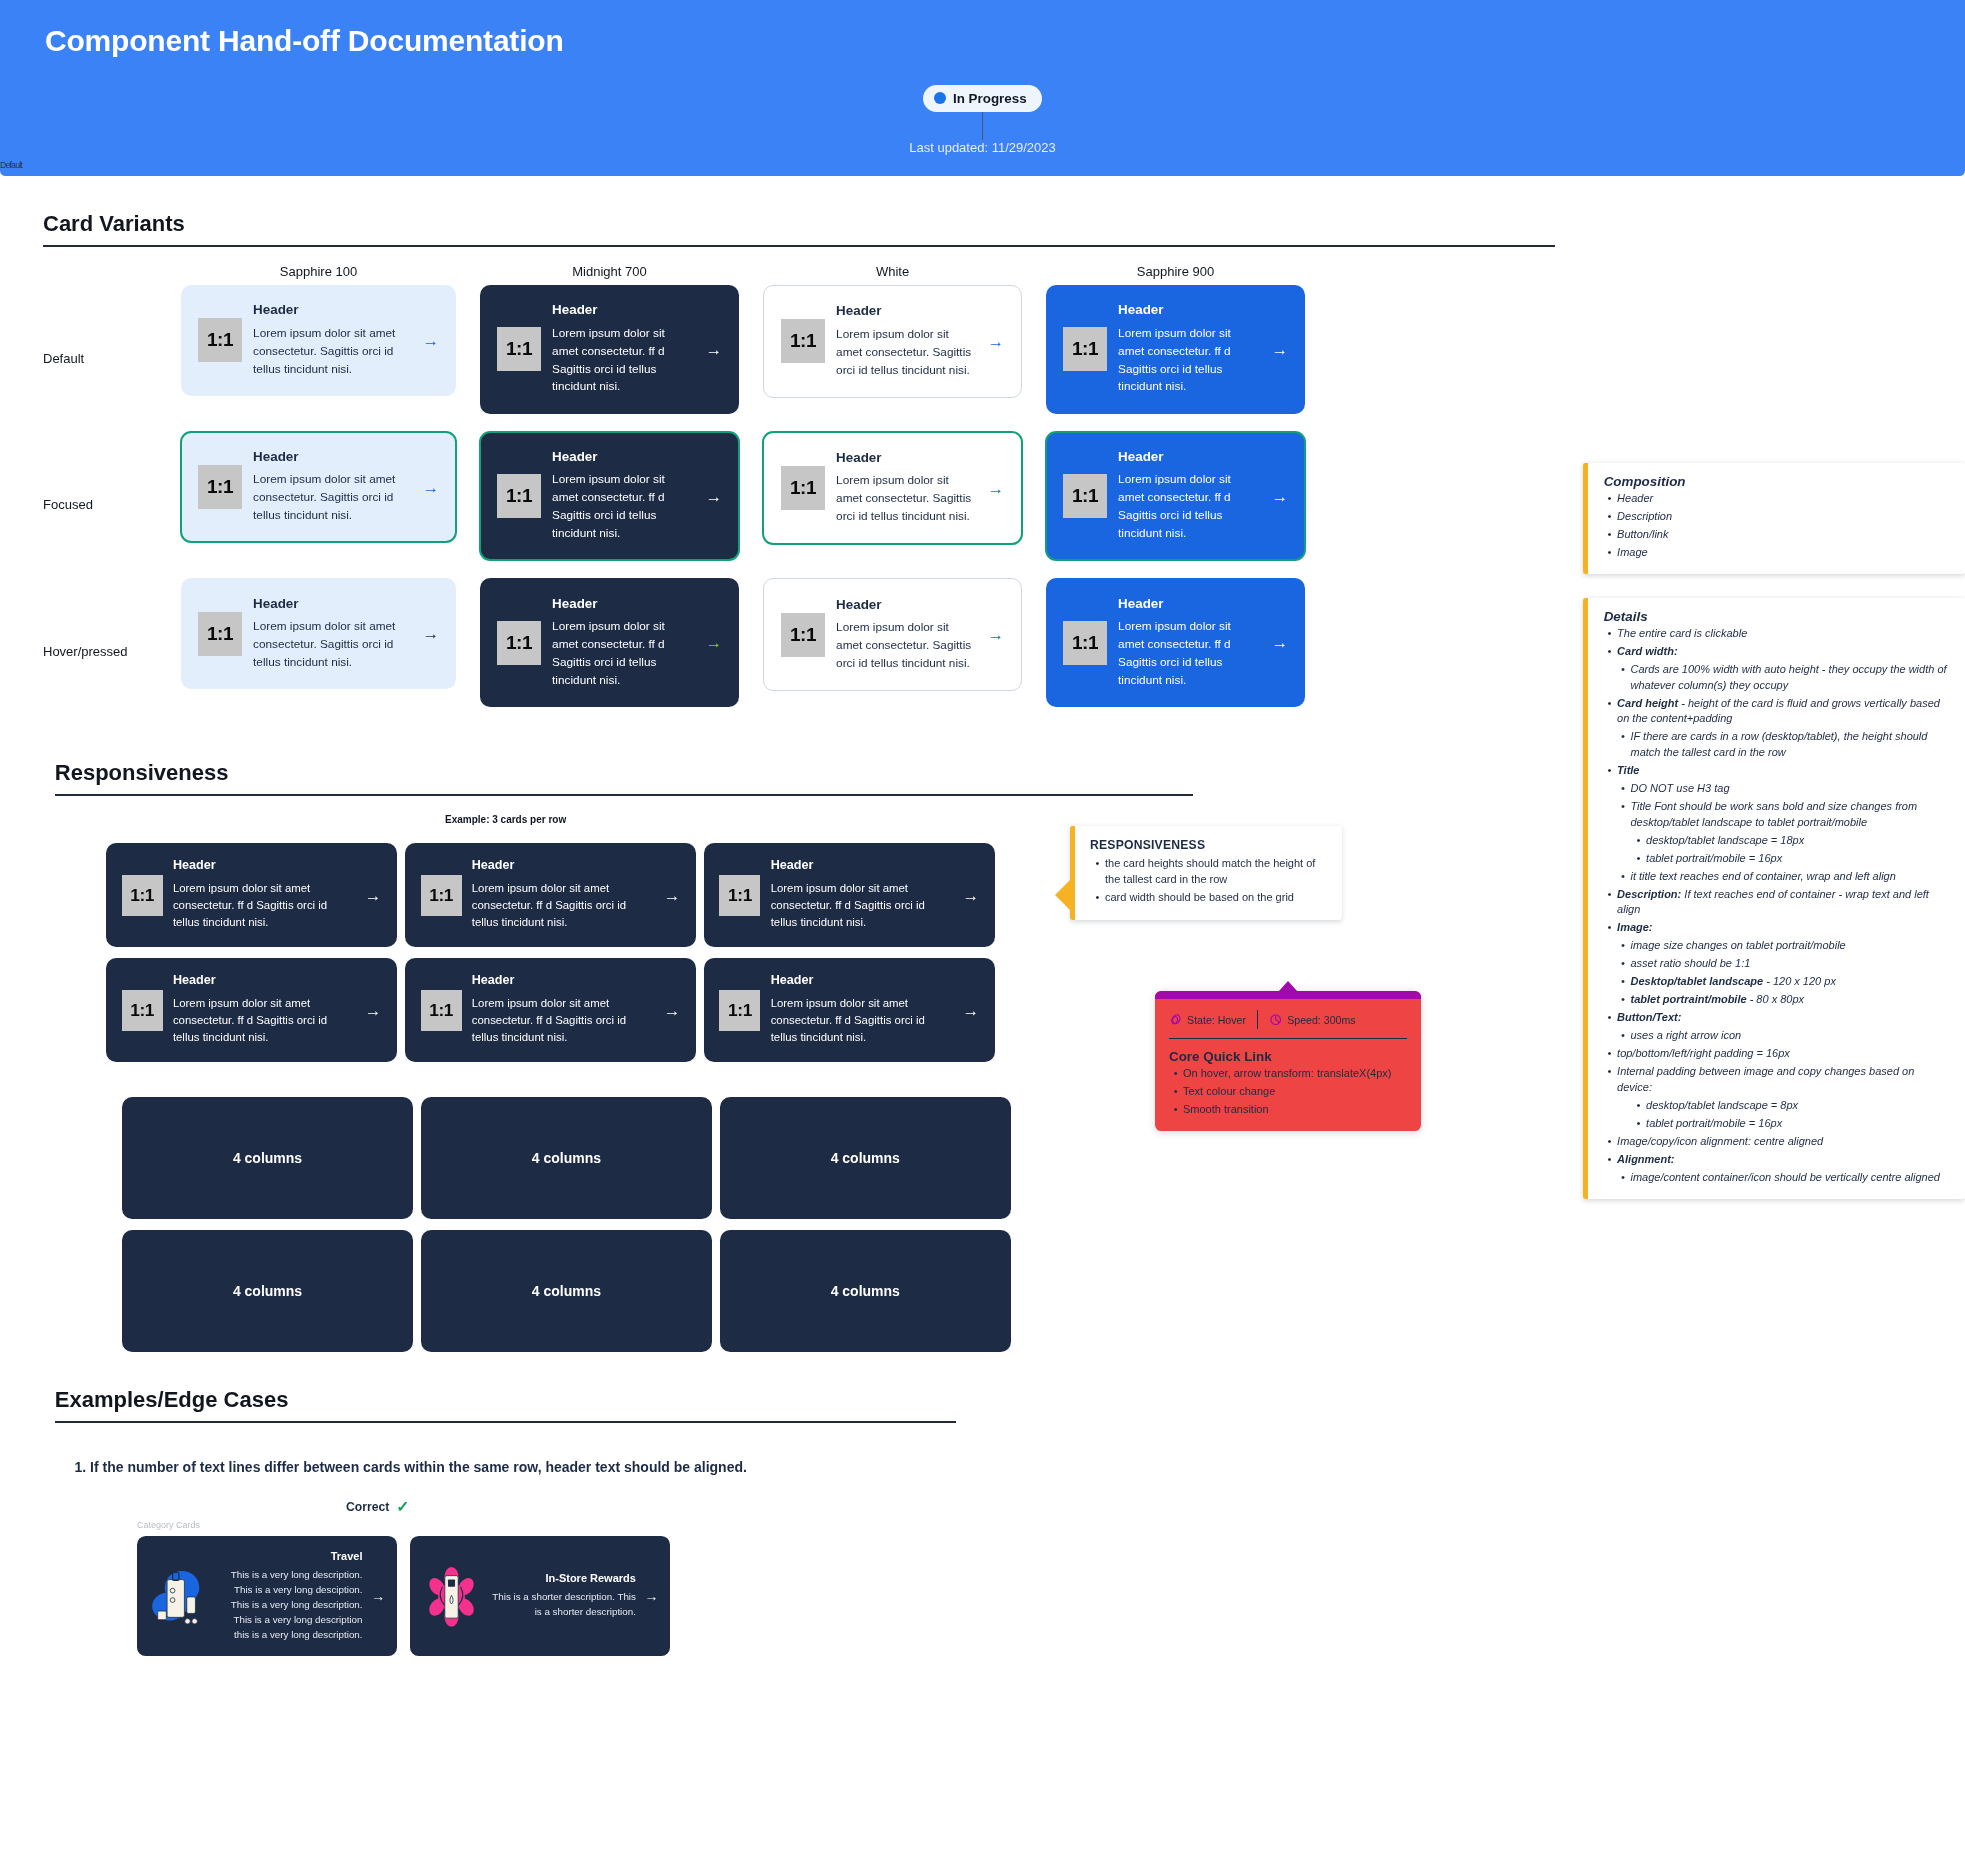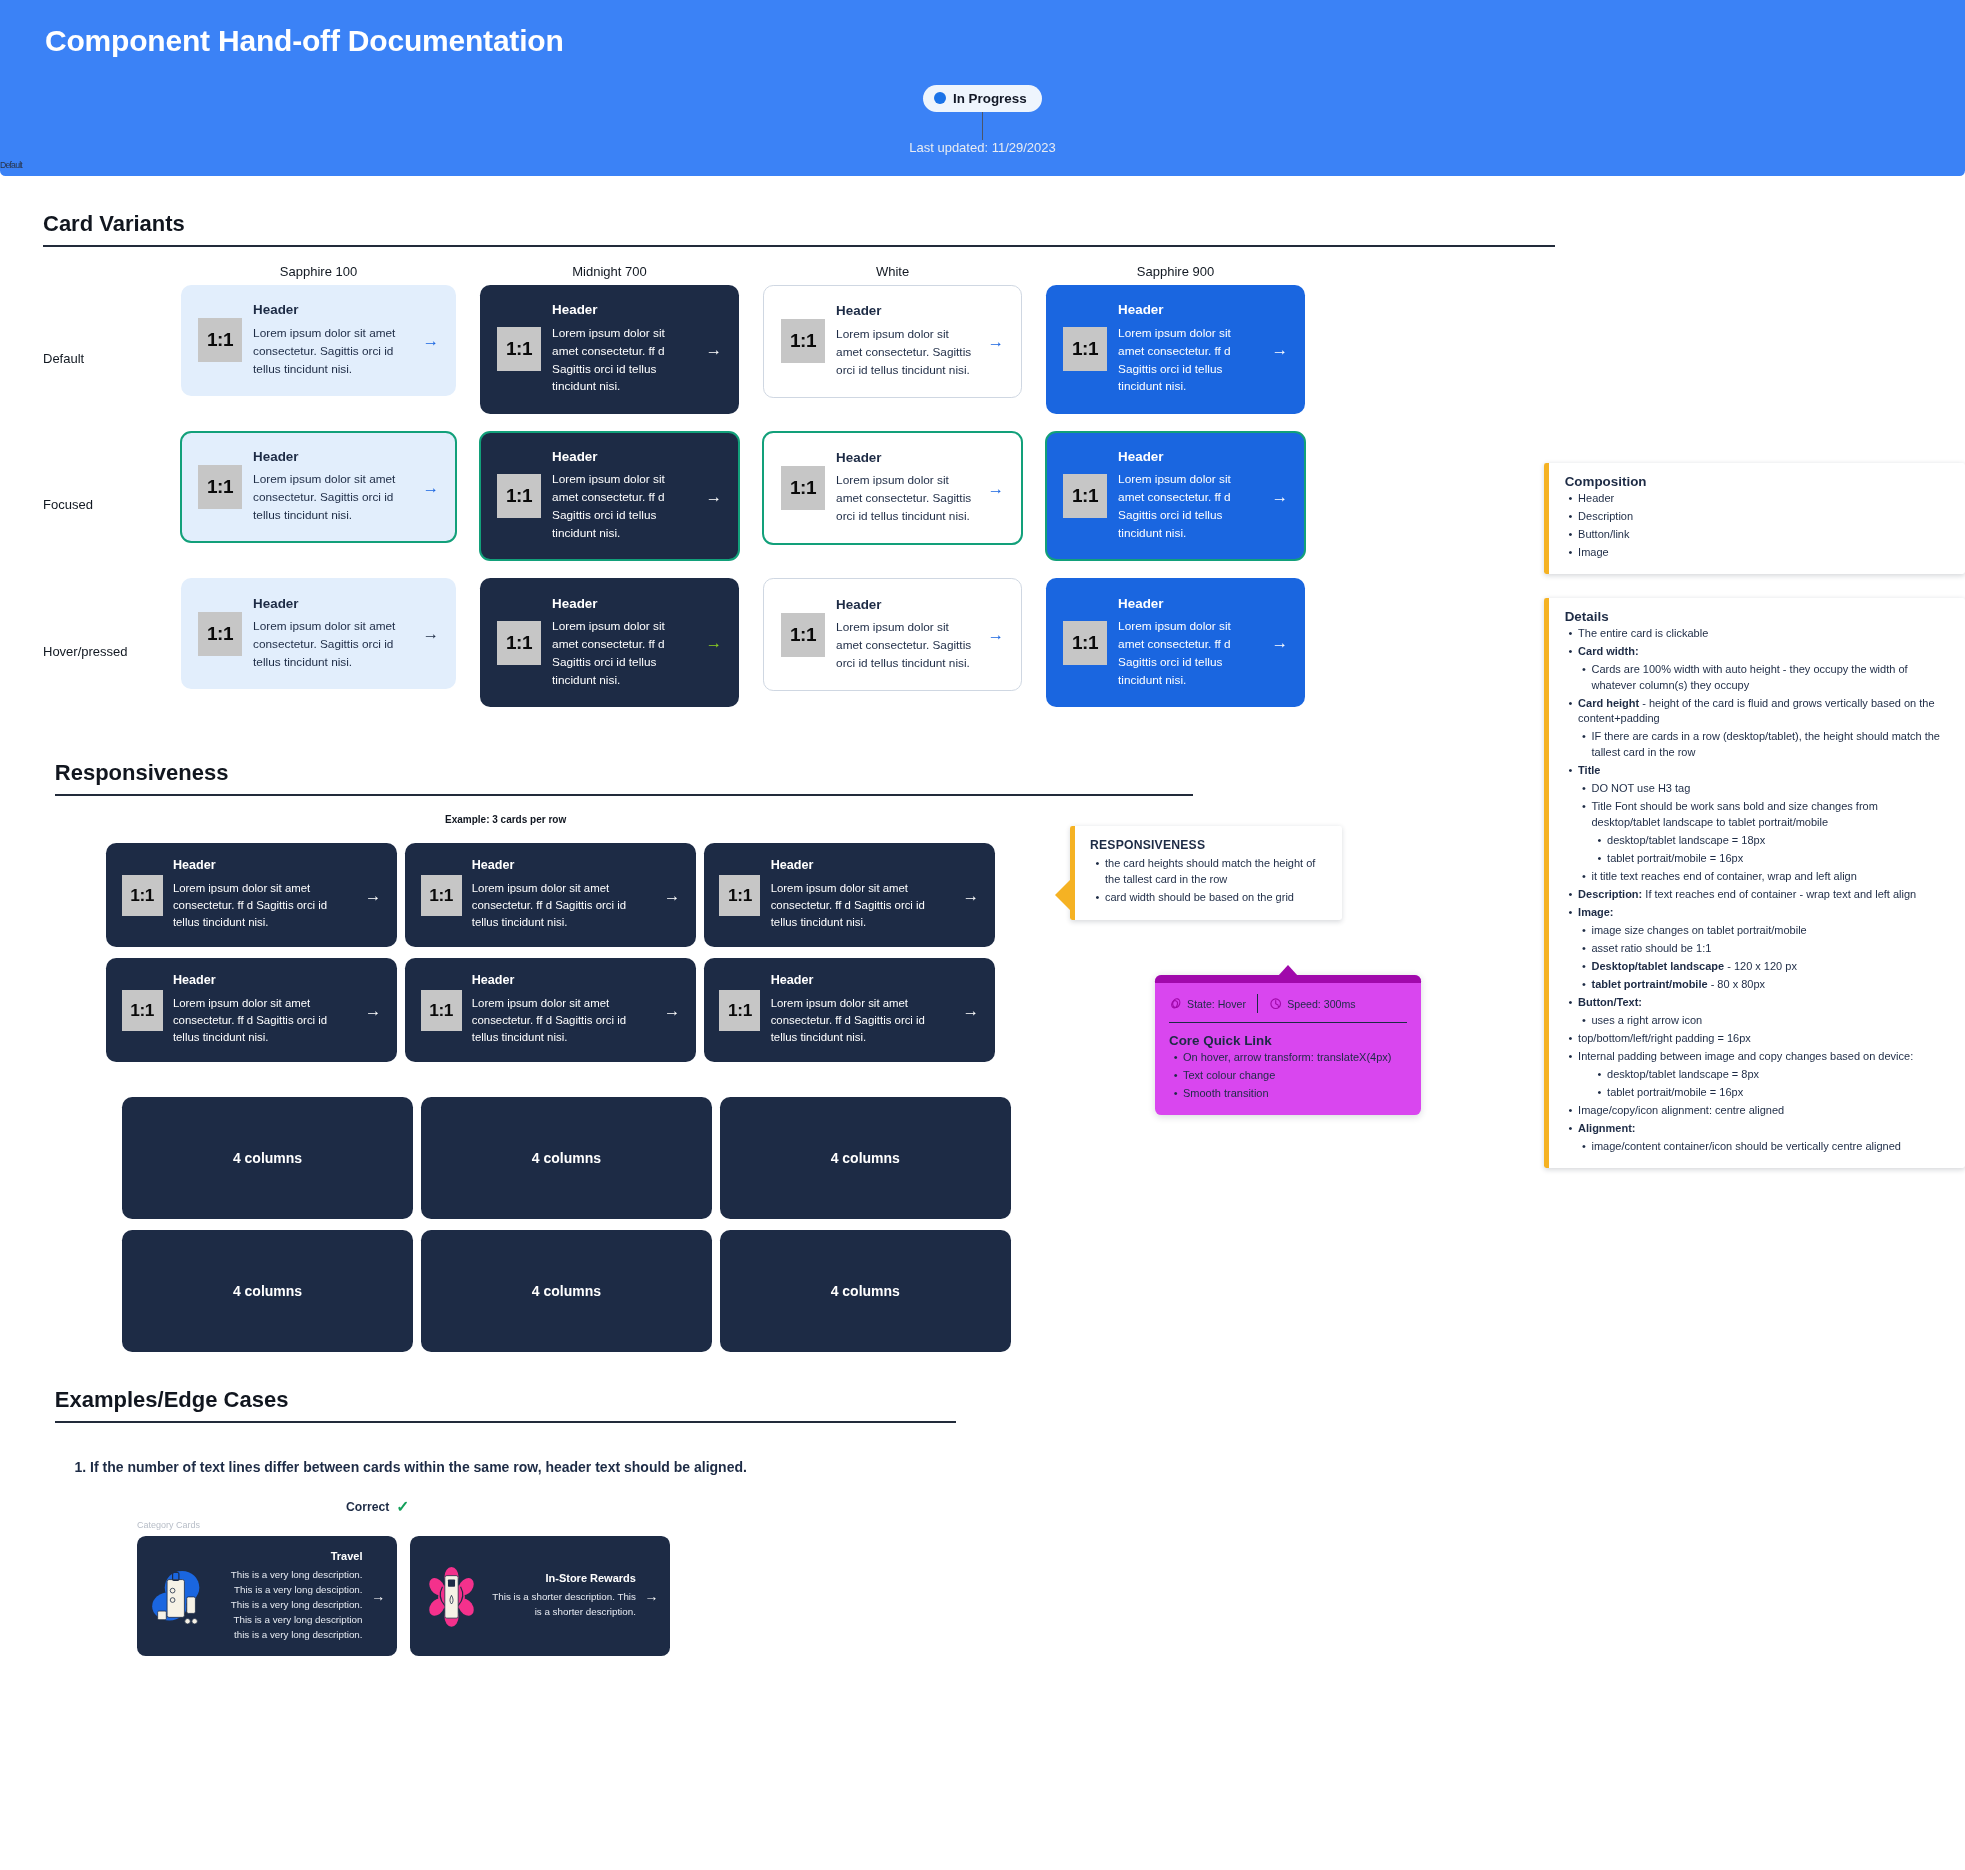--- a/index.html
+++ b/index.html
@@ -120,21 +120,21 @@
   .c-sapphire900 .card-title { color: #ffffff; }
   .c-sapphire900 .card-desc  { color: #ffffff; }
   .c-sapphire900 .card-arrow { color: #ffffff; }
 
   .is-focused { outline: 2.4px solid #12a07a; outline-offset: -1.2px; border-radius: 10.2px; }
   .is-focused.c-white { border-color: transparent; }
   .arrow-lime { color: #8fd420 !important; }
 
   
   .side-panels {
-    position: absolute; right: 0px; top: 252px; width: 421px;
+    position: absolute; right: 0px; top: 252px; width: 382px; font-style: italic;
   }
   .panel {
     background: #ffffff;
     border-left: 5.1px solid #f5b223;
     border-radius: 2.4px;
     box-shadow: 0 1.2px 5.5px rgba(20,30,50,0.17);
     padding: 11px 15.7px 13.4px 15.7px;
   }
   .panel + .panel { margin-top: 23.6px; }
   .panel-title { font-size: 13.4px; font-weight: 700; color: #1d2b45; margin-bottom: 2.4px; }
@@ -146,22 +146,22 @@
   .panel li::before {
     content: "•"; position: absolute; left: 3.9px; top: 0;
   }
   .panel li.l2 { margin-left: 13.4px; }
   .panel li.l3 { margin-left: 29px; }
   .panel b { font-weight: 700; }
 
   
   .tooltip {
     position: absolute;
-    left: 1155px; top: 764px; width: 266px;
-    background: #d946ef; border-radius: 6.3px;
+    left: 1155px; top: 780px; width: 266px;
+    background: #ef4444; border-radius: 6.3px;
     box-shadow: 0 1.6px 7px rgba(20,30,50,0.16);
     overflow: visible;
   }
   .tooltip-bar { height: 8.7px; background: #a009ab; border-top-left-radius: 6.3px; border-top-right-radius: 6.3px; }
   .tooltip-caret {
     position: absolute; left: 50%; top: -10.2px; transform: translateX(-50%);
     width: 0; height: 0;
     border-left: 10.2px solid transparent;
     border-right: 10.2px solid transparent;
     border-bottom: 11px solid #a009ab;

